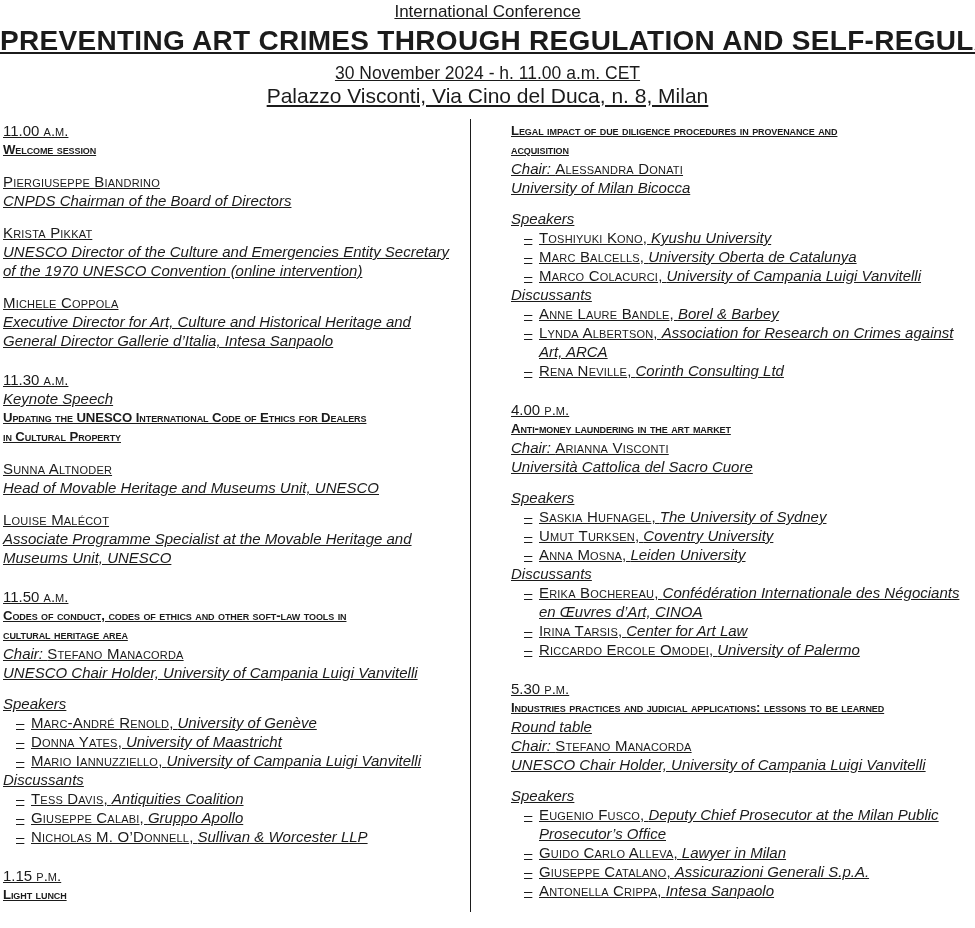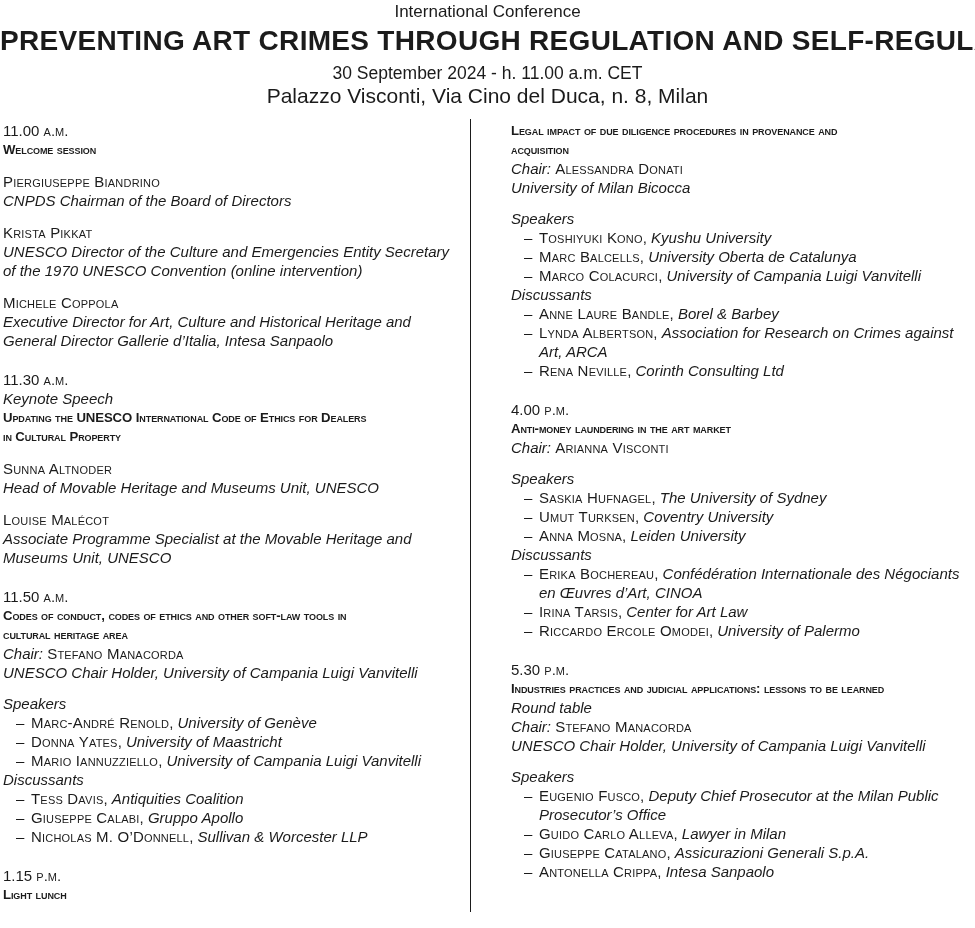--- a/index.html
+++ b/index.html
@@ -3,21 +3,21 @@
 <meta charset="utf-8">
 <style>
   * { margin:0; padding:0; box-sizing:border-box; }
   html, body { width:975px; }
   body {
     width:975px; height:928px; overflow:hidden;
     background:#ffffff; color:#1b1b1b;
     font-family:"Liberation Sans", sans-serif;
     -webkit-font-smoothing:antialiased;
   }
-  .page { width:975px; height:928px; }
+  .page { width:975px; height:928px;text-decoration:underline; }
 
   
   .header { text-align:center; padding-top:2px; }
   .pre     { font-size:17px;  line-height:20px; }
   .main-title { font-size:28px; line-height:28px; margin-top:5px; font-weight:700; letter-spacing:.3px; white-space:nowrap; }
   .dt      { font-size:17.5px; line-height:21px; margin-top:8px; }
   .venue   { font-size:21px; line-height:19px; margin-top:2px; }
 
   
   .cols { display:flex; align-items:stretch; margin-top:14px; }
@@ -41,21 +41,21 @@
   .dash   { flex:0 0 15px; }
   .btxt   { flex:1; }
 </style>
 </head>
 <body style="background: rgb(255, 255, 255); color: rgb(27, 27, 27);">
 
 <div class="page">
   <div class="header">
     <div class="pre">International Conference</div>
     <div class="main-title">PREVENTING ART CRIMES THROUGH REGULATION AND SELF-REGULATION</div>
-    <div class="dt">30 September 2024 - h. 11.00 a.m. CET</div>
+    <div class="dt">30 November 2024 - h. 11.00 a.m. CET</div>
     <div class="venue">Palazzo Visconti, Via Cino del Duca, n. 8, Milan</div>
   </div>
   <div class="cols">
     <div class="col-left" id="col-left">
         <div class="block">
           <div class="ln time">11.00 a.m.</div>
           <div class="ln title">Welcome session</div>
           <div class="person">
             <div class="ln sc">Piergiuseppe Biandrino</div>
             <div class="ln it">CNPDS Chairman of the Board of Directors</div>
@@ -151,20 +151,21 @@
           </div>
           <div class="bullet">
             <span class="dash">–</span>
             <span class="btxt"><span class="sc">Rena Neville</span>, <span class="it">Corinth Consulting Ltd</span></span>
           </div>
         </div>
         <div class="block">
           <div class="ln time">4.00 p.m.</div>
           <div class="ln title">Anti-money laundering in the art market</div>
           <div class="ln"><span class="it">Chair:</span> <span class="sc">Arianna Visconti</span></div>
+          <div class="ln it">Università Cattolica del Sacro Cuore</div>
           <div class="ln it role-gap">Speakers</div>
           <div class="bullet">
             <span class="dash">–</span>
             <span class="btxt"><span class="sc">Saskia Hufnagel</span>, <span class="it">The University of Sydney</span></span>
           </div>
           <div class="bullet">
             <span class="dash">–</span>
             <span class="btxt"><span class="sc">Umut Turksen</span>, <span class="it">Coventry University</span></span>
           </div>
           <div class="bullet">

